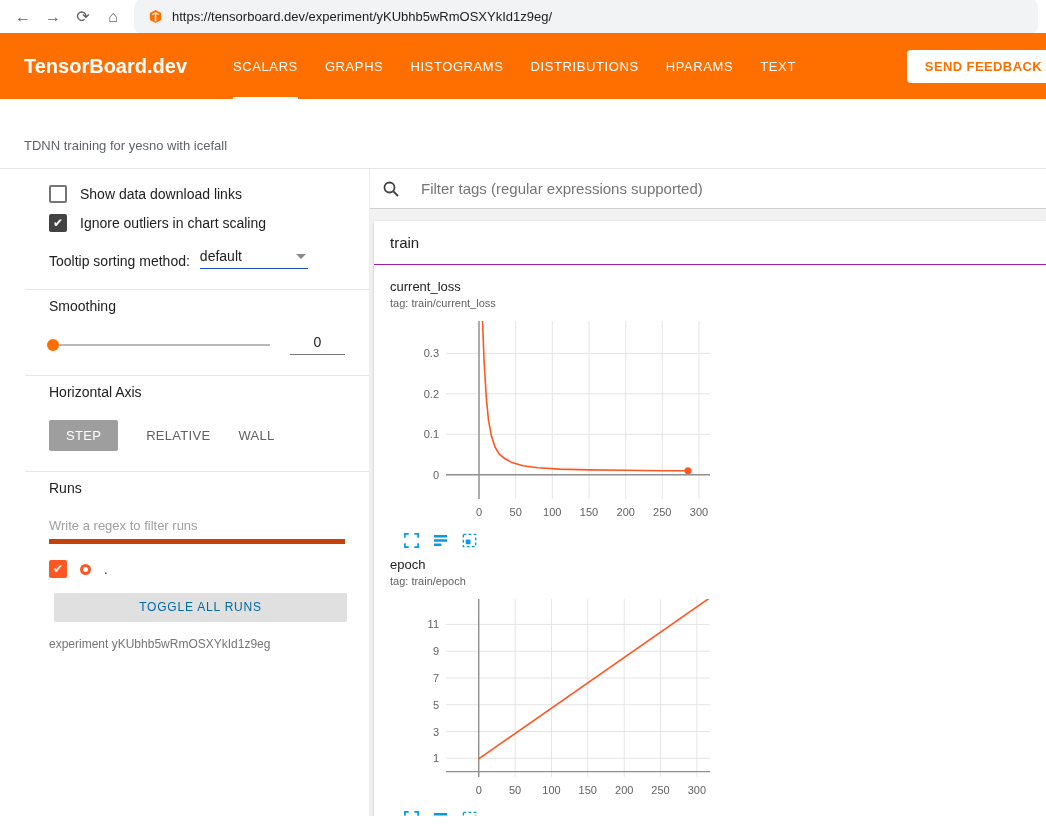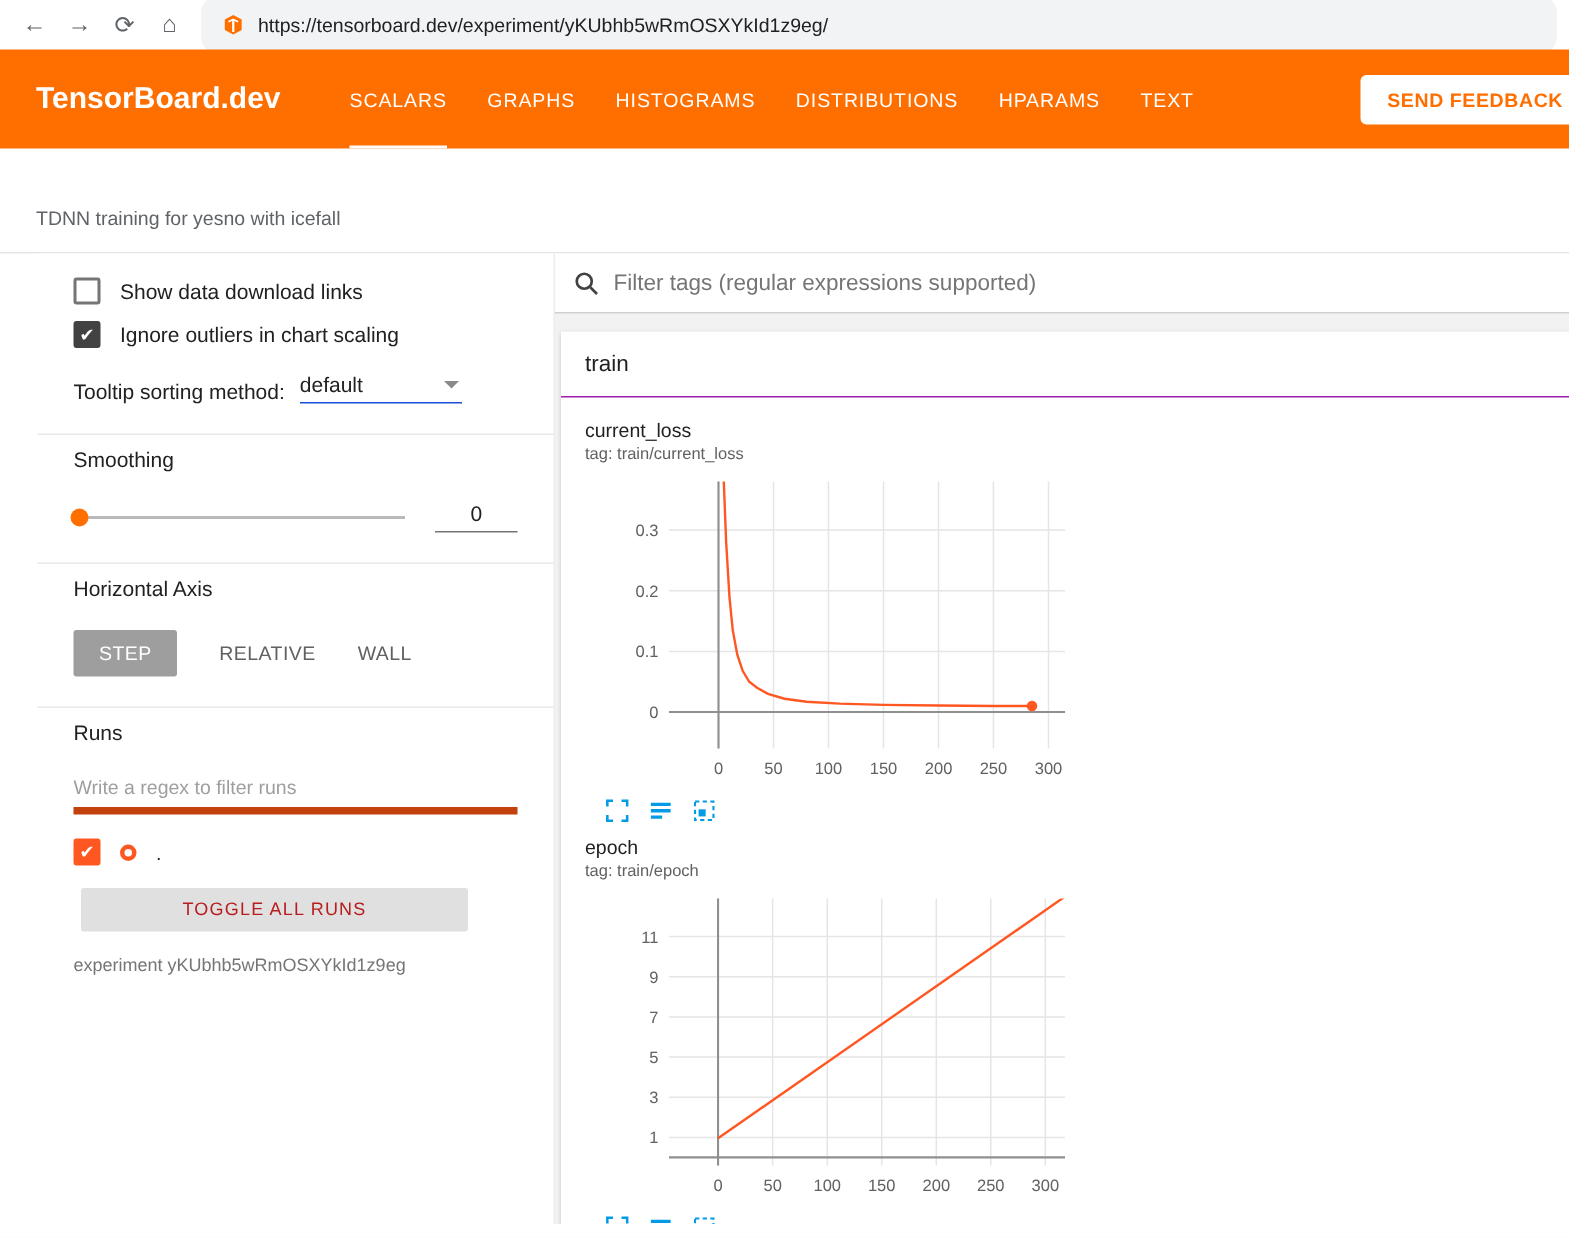--- a/index.html
+++ b/index.html
@@ -61,28 +61,28 @@
   .axis-btns { display:flex; align-items:center; gap:28px; }
   .axis-btn { font-size:13px; color:#616161; letter-spacing:.3px; cursor:pointer; }
   .axis-btn.selected { background:#9e9e9e; color:#fff; padding:8px 17px; border-radius:2px; }
 
   .runs-filter { width:100%; border:none; outline:none; border-bottom:5px solid #c2410c;
     font-size:13px; color:#212121; padding:0 0 6px; background:transparent; font-family:inherit; }
   .runs-filter::placeholder { color:#9e9e9e; }
   .run-row { display:flex; align-items:center; gap:13px; margin-top:16px; }
   .run-swatch { width:11px; height:11px; border:3px solid #ff5722; border-radius:50%; }
   .run-name { font-size:13px; color:#212121; }
-  .toggle-btn { width:258px; height:29px; margin:15px 0 0 5px; background:#e0e0e0; color:#b91c1c;
+  .toggle-btn { width:293px; height:29px; margin:15px 0 0 5px; background:#e0e0e0; color:#0369a1;
     font-size:12px; letter-spacing:.8px; text-align:center; line-height:29px; border-radius:2px; cursor:pointer; }
   .exp-id { margin-top:15px; font-size:12px; color:#757575; }
 
   
   .main { flex:1; background:#f2f2f2; display:flex; flex-direction:column; overflow:hidden; }
   .filter-row { height:40px; flex:none; background:#fff; border-bottom:1px solid #cfcfcf;
-    display:flex; align-items:center; padding:0 12px; gap:9px; }
+    display:flex; align-items:center; padding:0 12px; gap:21px; }
   .tag-filter { flex:1; border:none; outline:none; background:transparent; font-size:15px;
     color:#212121; font-family:inherit; }
   .tag-filter::placeholder { color:#757575; }
 
   .card { margin:12px 0 0 4px; background:#fff; box-shadow:0 1px 3px rgba(0,0,0,.18); flex:1; }
   .card-header { height:44px; border-bottom:1px solid #a21caf; display:flex; align-items:center;
     padding:0 16px; font-size:15px; color:#212121; cursor:pointer; }
   .charts-grid { display:flex; flex-wrap:wrap; padding:14px 16px 0; column-gap:14px; }
   .chart-card { width:330px; margin-bottom:8px; }
   .chart-title { font-size:13px; color:#212121; }

